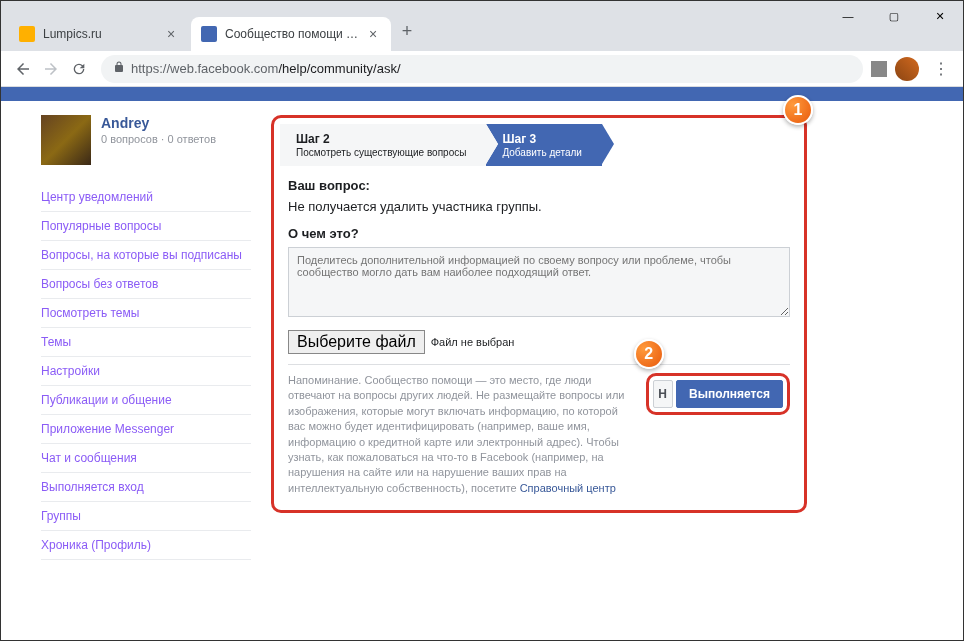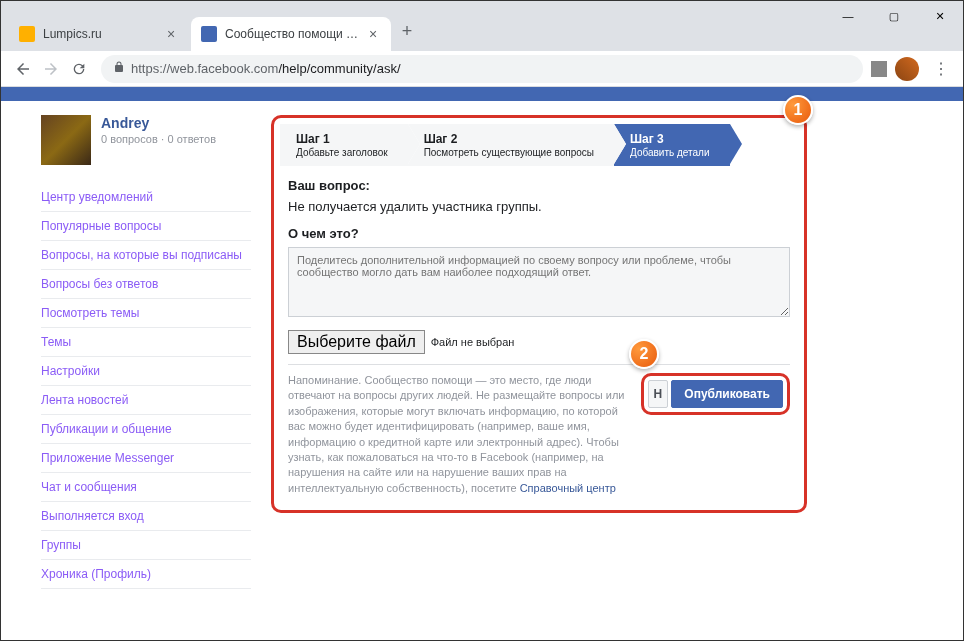--- a/index.html
+++ b/index.html
@@ -139,37 +139,32 @@
         <div class="profile-stats">0 вопросов · 0 ответов</div>
       </div>
     </div>
     <a class="sidebar-link">Центр уведомлений</a>
     <a class="sidebar-link">Популярные вопросы</a>
     <a class="sidebar-link">Вопросы, на которые вы подписаны</a>
     <a class="sidebar-link">Вопросы без ответов</a>
     <a class="sidebar-link">Посмотреть темы</a>
     <a class="sidebar-link">Темы</a>
     <a class="sidebar-link">Настройки</a>
-    <a class="sidebar-link">Лента новостей</a>
     <a class="sidebar-link">Публикации и общение</a>
     <a class="sidebar-link">Приложение Messenger</a>
     <a class="sidebar-link">Чат и сообщения</a>
     <a class="sidebar-link">Выполняется вход</a>
     <a class="sidebar-link">Группы</a>
     <a class="sidebar-link">Хроника (Профиль)</a>
   </div>
 
   <div class="main-panel">
     <div class="callout" style="top:-6px;right:-6px">1</div>
     <div class="red-outline">
       <div class="steps">
-        <div class="step">
-          <span class="step-title">Шаг 1</span>
-          <span class="step-sub">Добавьте заголовок</span>
-        </div>
         <div class="step">
           <span class="step-title">Шаг 2</span>
           <span class="step-sub">Посмотреть существующие вопросы</span>
         </div>
         <div class="step active">
           <span class="step-title">Шаг 3</span>
           <span class="step-sub">Добавить детали</span>
         </div>
       </div>
 
@@ -184,20 +179,20 @@
         </div>
         <div class="divider"></div>
         <div class="bottom-row">
           <div class="reminder">
             <span>Напоминание. Сообщество помощи — это место, где люди отвечают на вопросы других людей. Не размещайте вопросы или изображения, которые могут включать информацию, по которой вас можно будет идентифицировать (например, ваше имя, информацию о кредитной карте или электронный адрес). Чтобы узнать, как пожаловаться на что-то в Facebook (например, на нарушения на сайте или на нарушение ваших прав на интеллектуальную собственность), посетите </span><a>Справочный центр</a>
           </div>
           <div class="btn-row" style="position:relative">
             <div class="callout" style="top:-34px;left:-12px">2</div>
             <div class="publish-group">
               <button class="btn-cancel" style="width:20px;overflow:hidden;padding:6px 4px">Н</button>
-              <button class="btn-publish">Опубликовать</button>
+              <button class="btn-publish">Выполняется</button>
             </div>
           </div>
         </div>
       </div>
     </div>
   </div>
 </div>
 
 </body></html>

